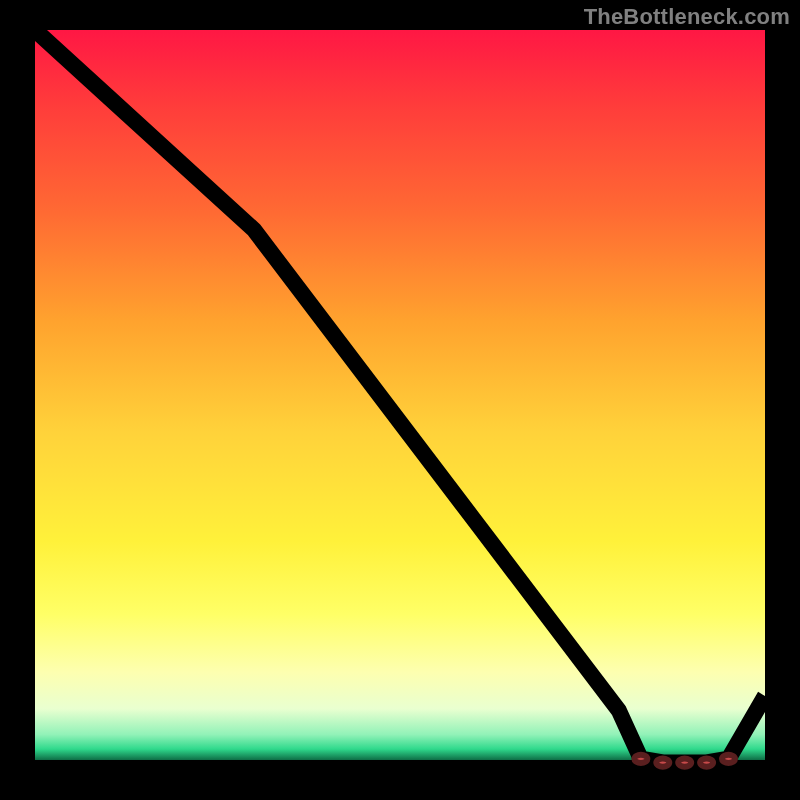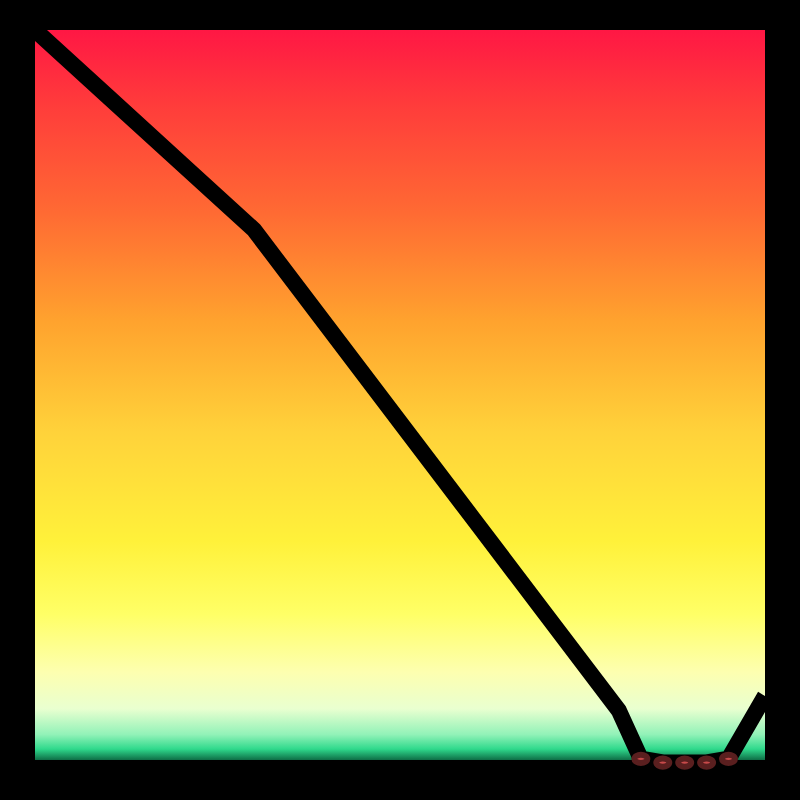--- a/index.html
+++ b/index.html
@@ -50,20 +50,21 @@
   .marker {
     fill: #c74a4a;
     stroke: #5a1f1f;
     stroke-width: 0.8;
   }
 </style>
 </head>
 <body>
 
 <div class="stage">
+  <div class="watermark">TheBottleneck.com</div>
 
   <div class="plot-area">
     <svg class="gradient" viewBox="0 0 100 100" preserveAspectRatio="none">
       <defs>
         <linearGradient id="gv" x1="0" y1="0" x2="0" y2="1">
             <stop offset="0%" stop-color="#ff1744"></stop>
             <stop offset="10%" stop-color="#ff3b3b"></stop>
             <stop offset="25%" stop-color="#ff6a33"></stop>
             <stop offset="40%" stop-color="#ffa32e"></stop>
             <stop offset="55.00000000000001%" stop-color="#ffd23a"></stop>

